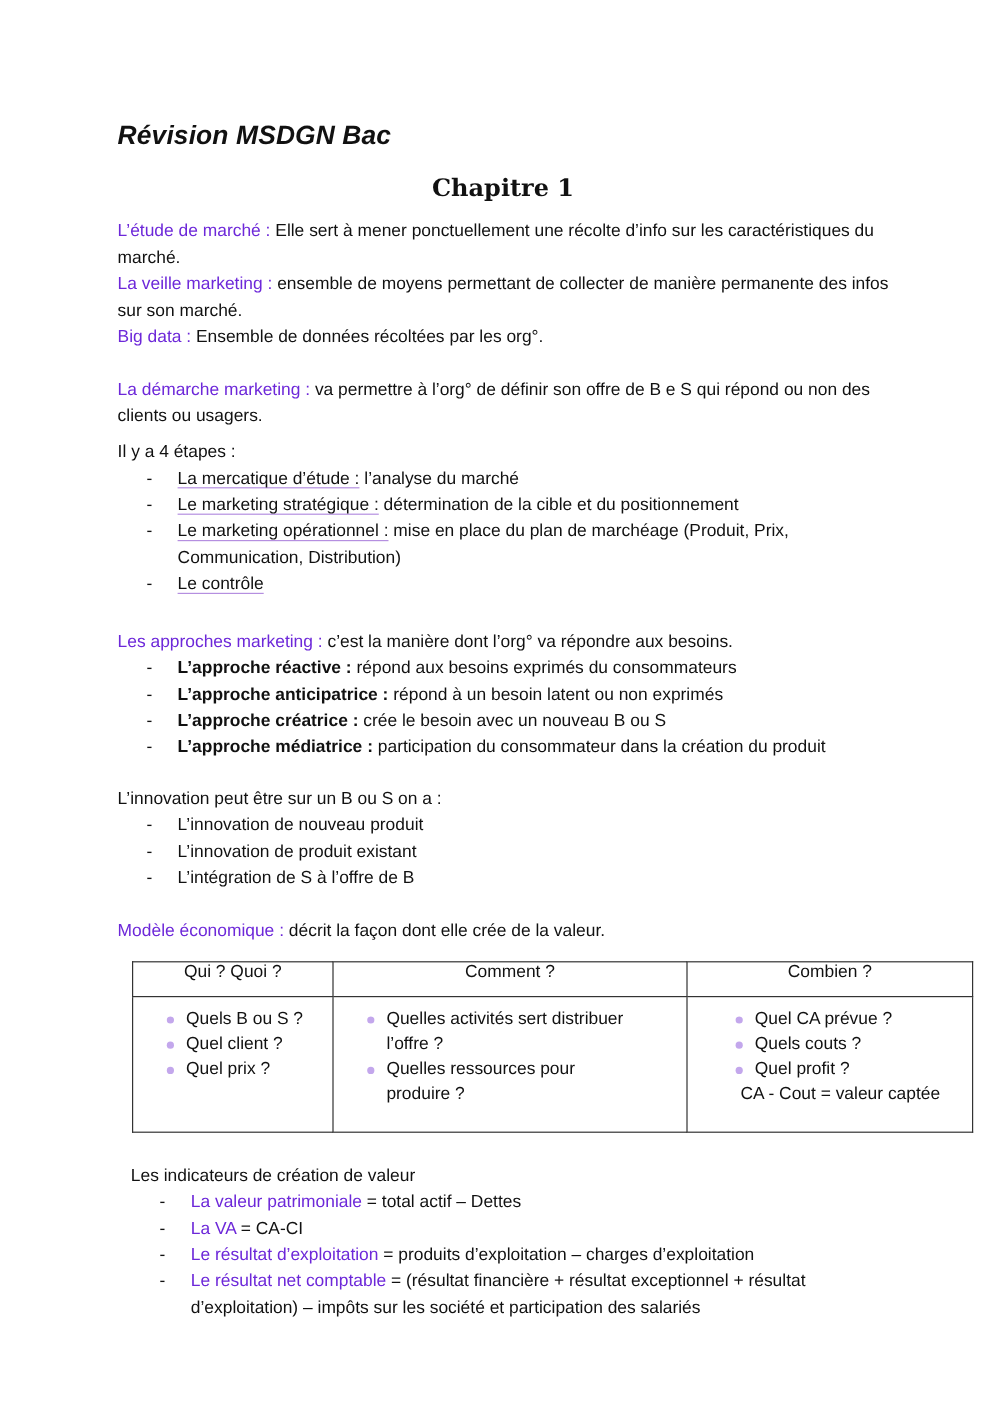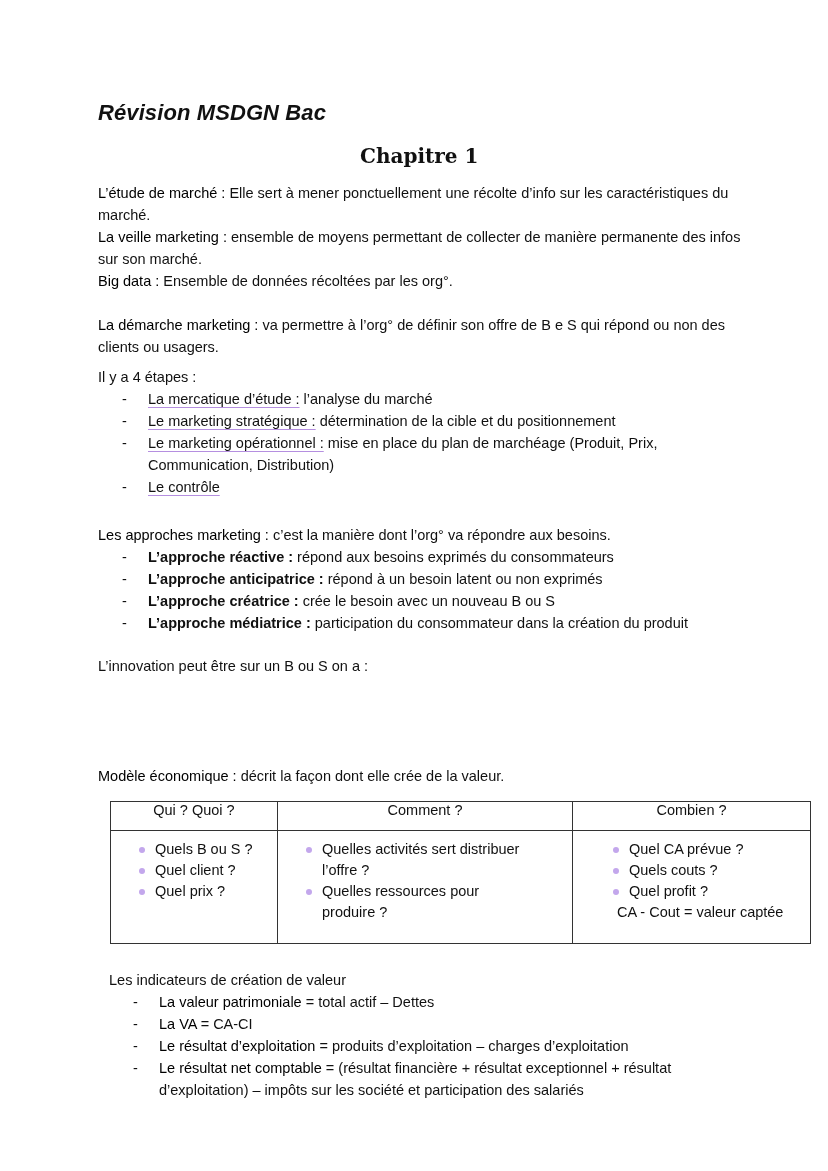--- a/index.html
+++ b/index.html
@@ -1,21 +1,21 @@
 <!DOCTYPE html>
 <html><head>
 <meta charset="utf-8">
 <style>
   html, body { margin: 0; padding: 0; background: #ffffff; }
   body { width: 828px; height: 1171px; position: relative; font-family: "Liberation Sans", sans-serif; color: #111; overflow: hidden; }
   .page { position: absolute; left: 0; top: 0; width: 828px; height: 1171px; }
   .title { position: absolute; left: 98px; top: 100px; font-size: 22px; font-weight: bold; font-style: italic; margin: 0; letter-spacing: 0.1px; }
   .chap { position: absolute; left: 360px; top: 144px; font-family: "DejaVu Serif", serif; font-size: 20px; margin: 0; }
   .block { position: absolute; left: 98px; font-size: 14.5px; line-height: 22px; width: 650px; }
-  .k { color: #000000; }
+  .k { color: #6d28d9; }
   .kb { font-weight: bold; }
   ul.dash { list-style: none; margin: 0; padding: 0; }
   ul.dash li { position: relative; padding-left: 50px; }
   ul.dash li::before { content: "-"; position: absolute; left: 24px; }
   .u { text-decoration: underline; text-decoration-color: #b58fe0; text-underline-offset: 3px; }
   table.model { position: absolute; left: 110px; top: 801px; width: 701px; border-collapse: collapse; font-size: 14.5px; }
   table.model th, table.model td { border: 1.3px solid #333; vertical-align: top; }
   table.model th { font-weight: normal; text-align: center; height: 28px; padding: 0; }
   table.model td { height: 104px; padding: 8px 6px 0 6px; line-height: 21px; }
   ul.dot { list-style: none; margin: 0; padding: 0; }
@@ -52,20 +52,25 @@
     <ul class="dash">
       <li><span class="kb">L’approche réactive :</span><span> répond aux besoins exprimés du consommateurs</span></li>
       <li><span class="kb">L’approche anticipatrice :</span><span> répond à un besoin latent ou non exprimés</span></li>
       <li><span class="kb">L’approche créatrice :</span><span> crée le besoin avec un nouveau B ou S</span></li>
       <li><span class="kb">L’approche médiatrice :</span><span> participation du consommateur dans la création du produit</span></li>
     </ul>
   </div>
 
   <div class="block" style="top:655px;">
     <div>L’innovation peut être sur un B ou S on a :</div>
+    <ul class="dash">
+      <li>L’innovation de nouveau produit</li>
+      <li>L’innovation de produit existant</li>
+      <li>L’intégration de S à l’offre de B</li>
+    </ul>
   </div>
 
   <div class="block" style="top:765px;">
     <span class="k">Modèle économique :</span><span> décrit la façon dont elle crée de la valeur.</span>
   </div>
 
   <table class="model">
     <tbody>
         <tr>
       <th style="width:166px;">Qui ? Quoi ?</th>

